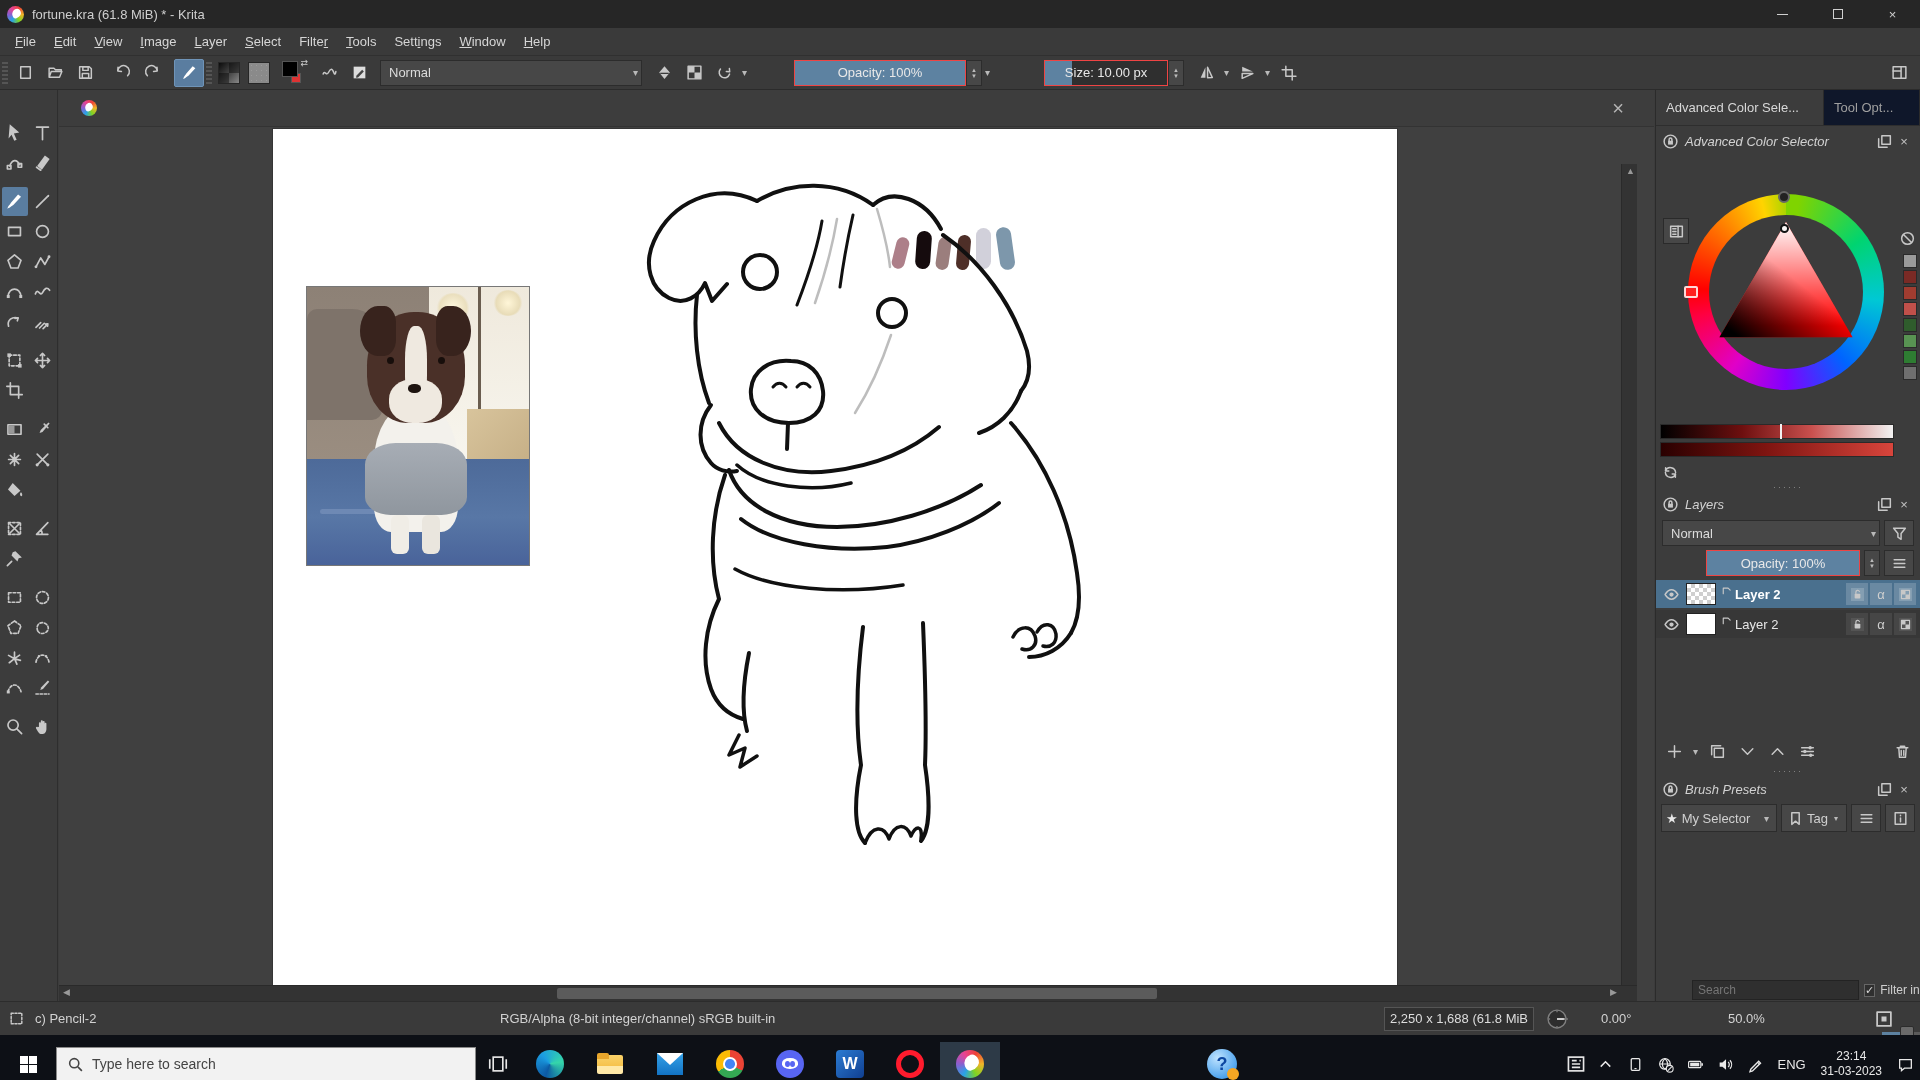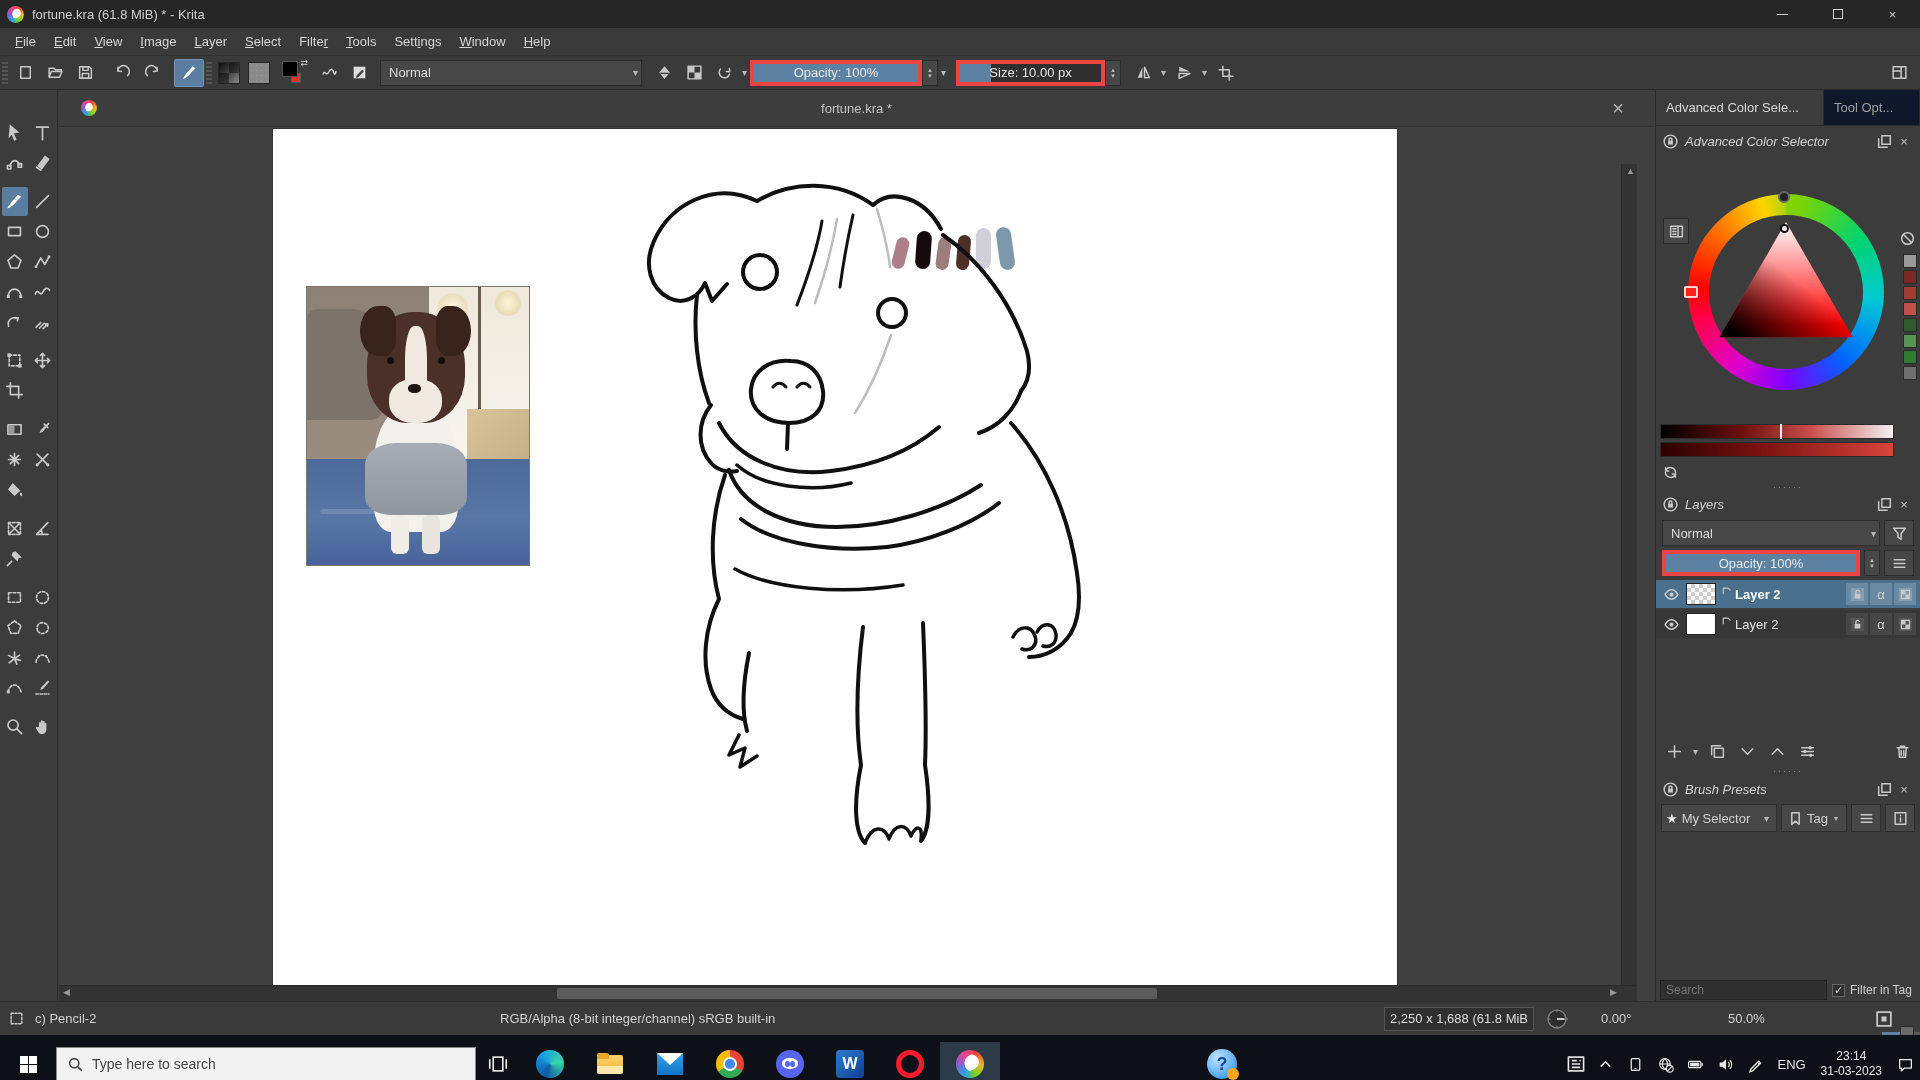--- a/index.html
+++ b/index.html
@@ -38,21 +38,21 @@
   .grip { width:6px; height:22px; margin:0 2px; background:repeating-linear-gradient(to bottom,#555 0 2px,transparent 2px 4px); }
   .chip { width:22px; height:22px; border:1px solid #262626; }
   .chip.gradient { background:linear-gradient(135deg,#111 0%,#777 60%,#ccc 100%), repeating-conic-gradient(#333 0 25%,#555 0 50%); background-blend-mode:overlay; }
   .chip.pattern { background:#8a8a8a; background-image:radial-gradient(#9a9a9a 15%,transparent 16%),radial-gradient(#777 15%,transparent 16%); background-size:5px 5px; }
   .fgbg { position:relative; width:26px; height:26px; }
   .fgbg .fg { position:absolute; left:1px; top:1px; width:16px; height:16px; background:#000; border:1px solid #555; }
   .fgbg .bg { position:absolute; left:10px; top:13px; width:10px; height:10px; background:#d33; border:1px solid #555; }
   .fgbg .swap { position:absolute; right:-1px; top:-2px; font-size:9px; color:#ccc; }
   .combo { height:26px; background:#474747; border:1px solid #2c2c2c; display:flex; align-items:center; color:#dcdcdc; }
   .combo .lbl { padding:0 8px; flex:1; }
-  .kslider { position:relative; height:26px; background:#2f2f2f; border:4px solid #ef4444; color:#e8e8e8; overflow:hidden; }
+  .kslider { position:relative; height:26px; background:#2f2f2f; border:1px solid #ef4444; color:#e8e8e8; overflow:hidden;margin-left:44px; }
   .kslider .fill { position:absolute; left:0; top:0; bottom:0; background:#5d82a1; }
   .kslider .txt { position:relative; display:flex; width:100%; height:100%; align-items:center; justify-content:center; }
 
   
   .main { position:absolute; left:0; top:90px; width:1920px; height:911px; background:#3c3c3c; }
 
   
   .toolbox { position:absolute; left:0; top:0; width:58px; height:911px; background:#3c3c3c; border-right:1px solid #2e2e2e; }
   .toolgrid { display:grid; grid-template-columns:26px 26px; gap:1px 2px; justify-content:center; padding-top:28px; }
   .tool { width:26px; height:29px; display:flex; align-items:center; justify-content:center; border-radius:2px; }
@@ -308,21 +308,21 @@
     <div class="kslider" style="width:172px;">
       <span class="fill" style="width:100%;"></span>
       <span class="txt">Opacity: 100%</span>
     </div>
     <div class="spin">
         <span>▲</span>
         <span>▼</span>
       </div>
     <span class="ddarrow">▾</span>
     <span class="tb-sep"></span>
-    <div class="kslider" style="width:149px;text-align:center;">
+    <div class="kslider" style="width:124px;text-align:center;">
       <span class="fill" style="width:22%;"></span>
       <span class="txt">Size: 10.00 px</span>
     </div>
     <div class="spin">
         <span>▲</span>
         <span>▼</span>
       </div>
     <span class="tb-sep"></span>
     <div class="tbtn">
         <span class="ic">
@@ -640,21 +640,20 @@
             </span>
           </div>
         </div>
     </div>
 
     <div class="canvas-area">
       <div class="tabstrip">
         <span class="krita-logo">
             <i></i>
           </span>
-        <span class="doc-title">fortune.kra *</span>
         <span class="subclose">×</span>
       </div>
       <div class="viewport">
         <div class="page">
 
           <div class="photo">
             <div style="left:0;top:0;width:100%;height:62%;background:linear-gradient(180deg,#8d8176,#9a8d80);"></div>
             <div style="left:55%;top:0;width:45%;height:66%;background:linear-gradient(180deg,#efe9dc,#f8f6ef);"></div>
             <div style="left:77%;top:0;width:3px;height:66%;background:#6a5d4f;"></div>
             <div style="left:58%;top:2%;width:34px;height:30px;border-radius:50%;background:radial-gradient(circle,#fff8e0,#eadfbe 60%,transparent 72%);"></div>
@@ -1042,21 +1041,21 @@
         <div class="sqbtn" style="height:28px;">
             <span class="ic">
               <svg viewBox="0 0 16 16">
                 <rect x="3" y="2.5" width="10" height="11" stroke="#c8c8c8" stroke-width="1.4" fill="none" stroke-linecap="round" stroke-linejoin="round"></rect>
                 <path stroke="#c8c8c8" stroke-width="1.4" fill="none" stroke-linecap="round" stroke-linejoin="round" d="M8 5v.3M8 7.5V11"></path>
               </svg>
             </span>
           </div>
       </div>
 
-      <div class="brush-search-row" style="top:890px;">
+      <div class="brush-search-row" style="top:890px;margin-left:32px;">
         <input class="brush-search" placeholder="Search" style="">
         <span class="chk">✓</span>
         <span class="small-label">Filter in Tag</span>
       </div>
     </div>
   </div>
 
   <div class="statusbar">
     <span class="ic" style="margin:0 10px 0 8px;">
         <svg viewBox="0 0 16 16">

